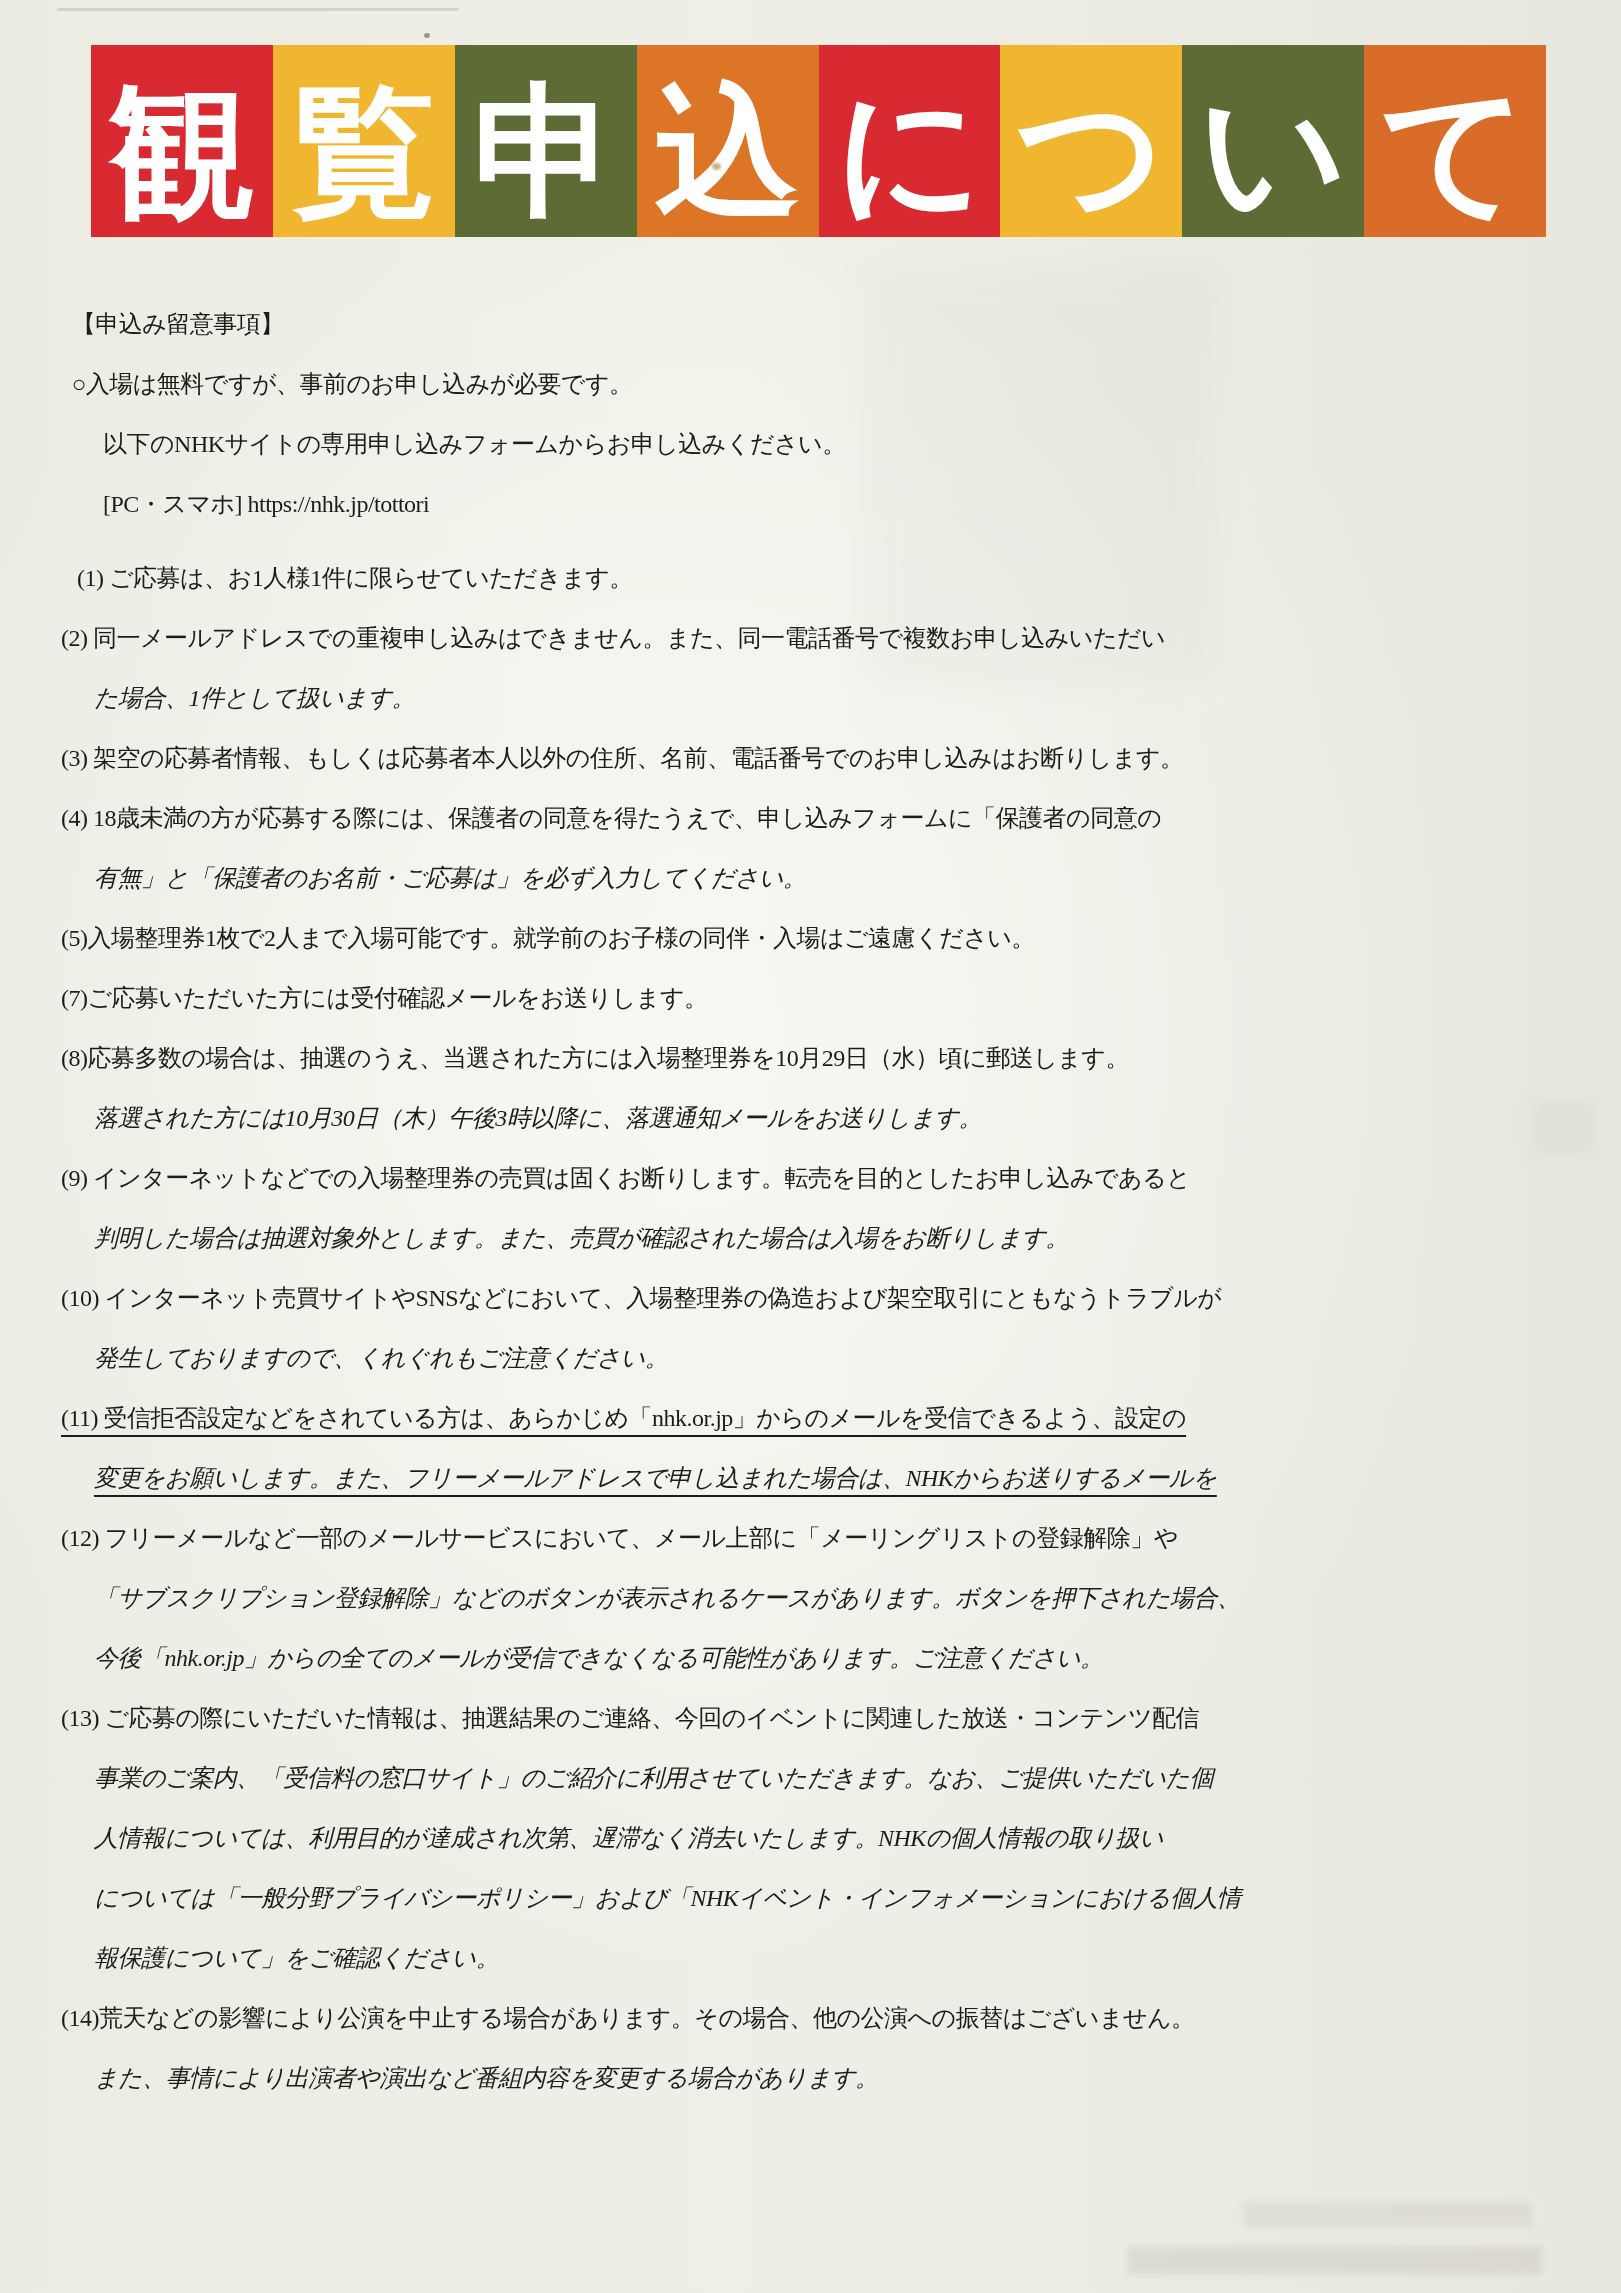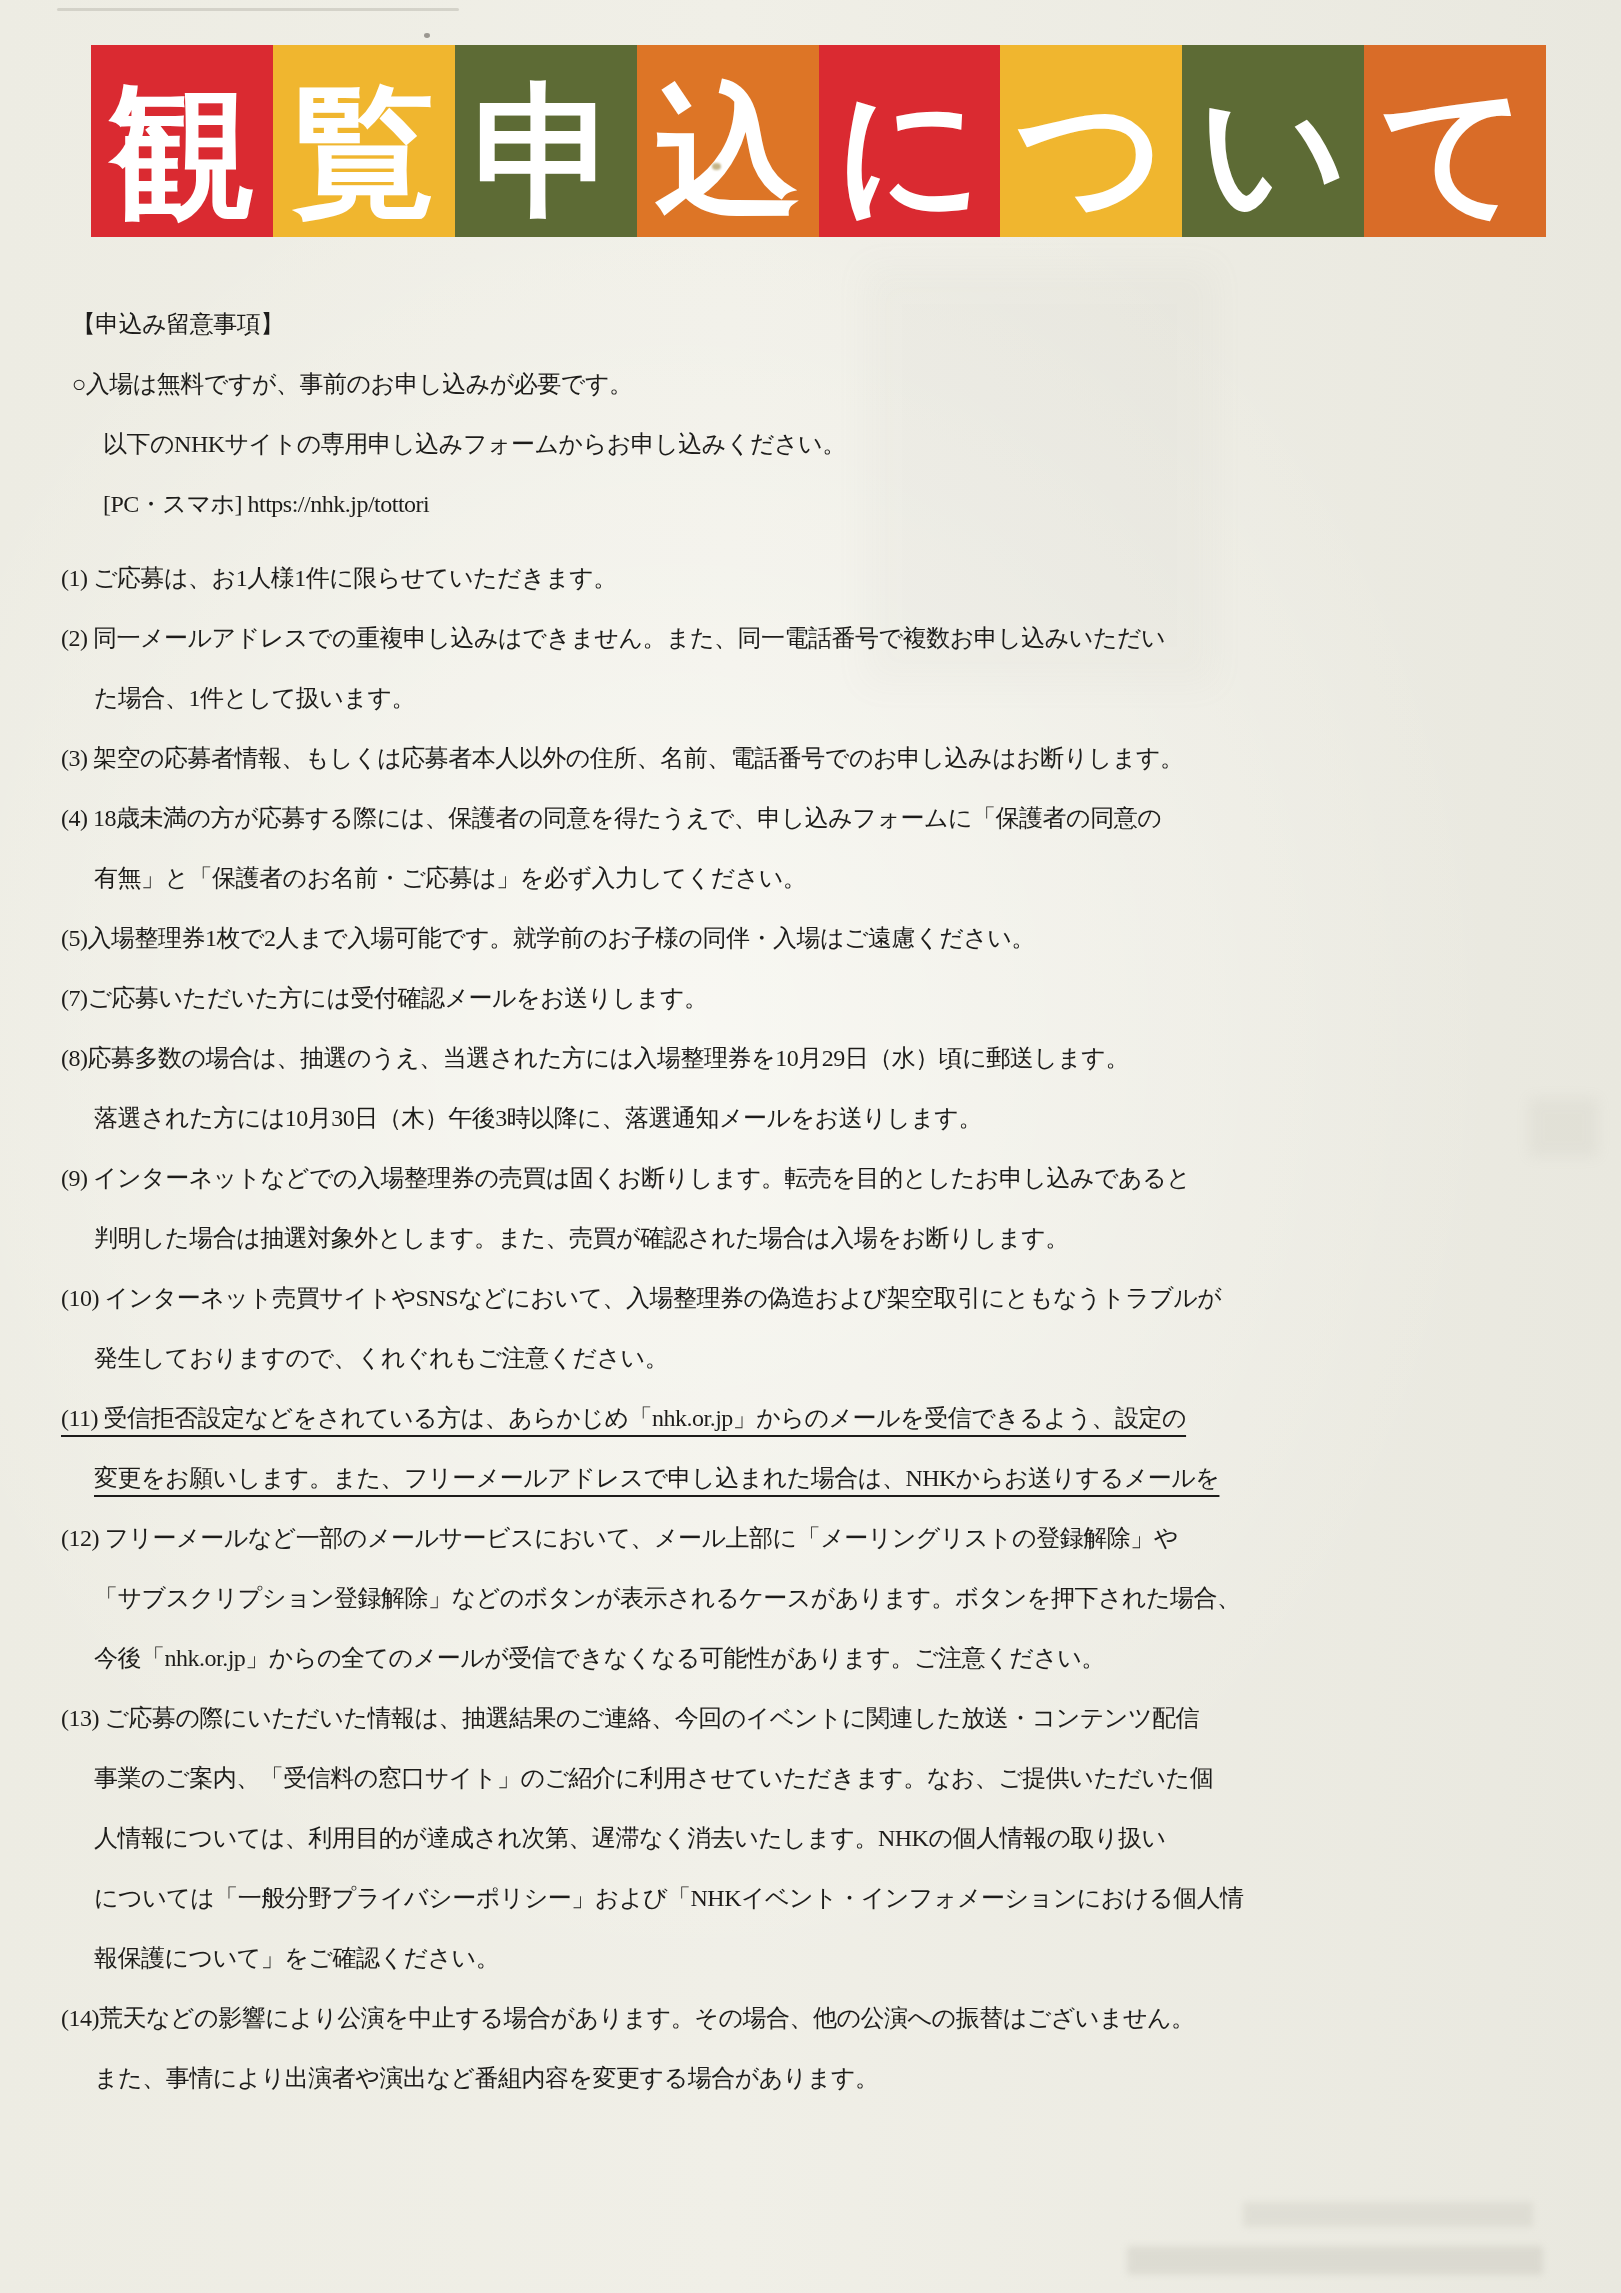--- a/index.html
+++ b/index.html
@@ -32,22 +32,22 @@
   .content {
     position:absolute; left:61px; top:294px; width:1529px;
   }
   .line {
     height:60px; line-height:60px;
     font-size:24px; letter-spacing:-0.5px;
     white-space:nowrap;
   }
   .head, .lead { padding-left:10.8px; }
   .ind1 { padding-left:42px; }
-  .cont { padding-left:33px; }
-  .gap  { margin-top:13.7px; }
+  .cont { padding-left:33px;font-style:italic; }
+  .gap  { margin-top:13.7px;margin-left:16px; }
   .ul .t {
     text-decoration:underline;
     text-decoration-thickness:2px;
     text-underline-offset:8.8px;
   }
   
   .artifact { position:absolute; pointer-events:none; }
   .streak-top { left:57px; top:7.8px; width:402px; height:2.9px; background:#b9b7ae; opacity:.5; border-radius:2px; }
   .speck-1 { left:424px; top:33px; width:5.9px; height:4.9px; background:#55514a; opacity:.55; border-radius:50%; }
   .speck-2 { left:712px; top:163px; width:8.8px; height:6.9px; background:#8a6a10; opacity:.5; border-radius:50%; filter:blur(1px); }

